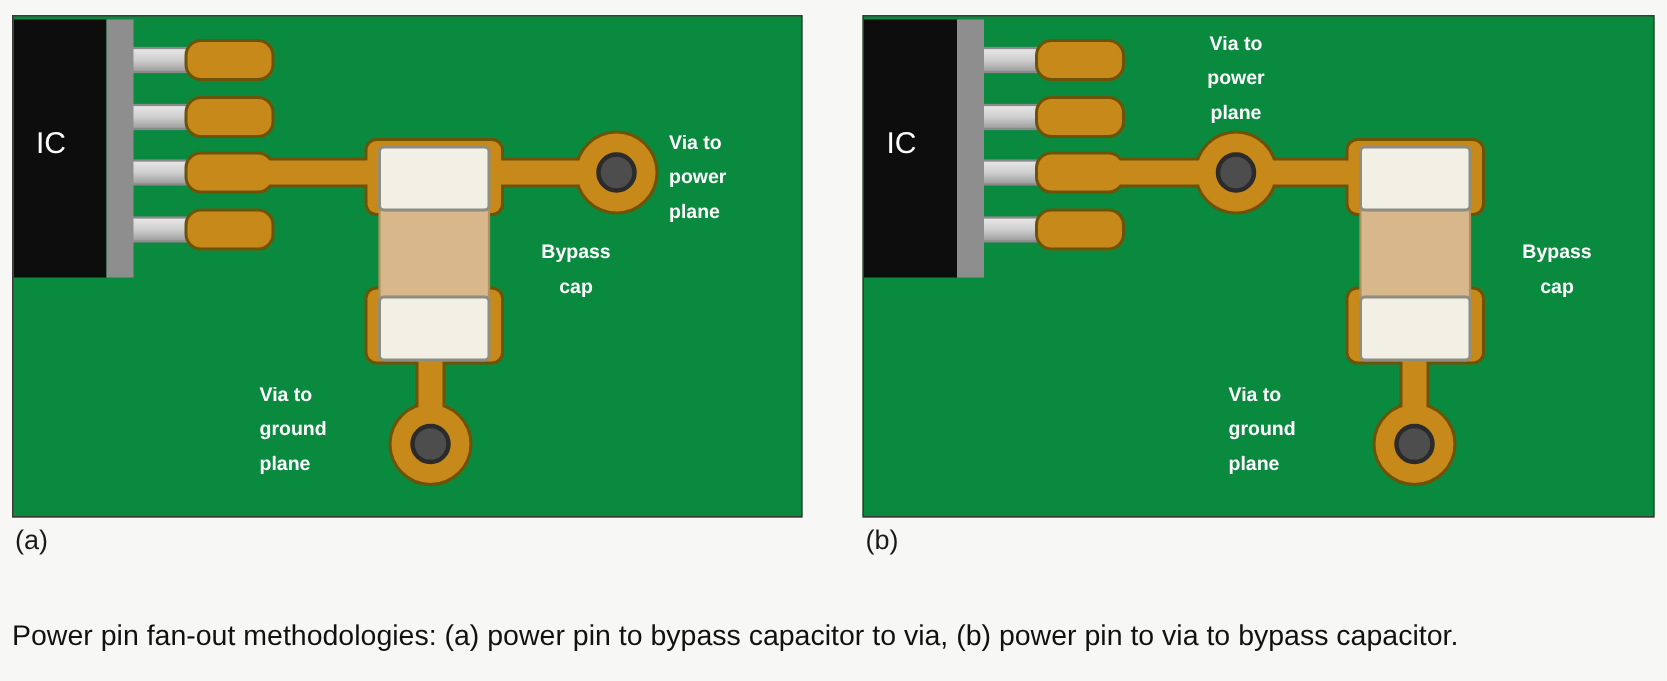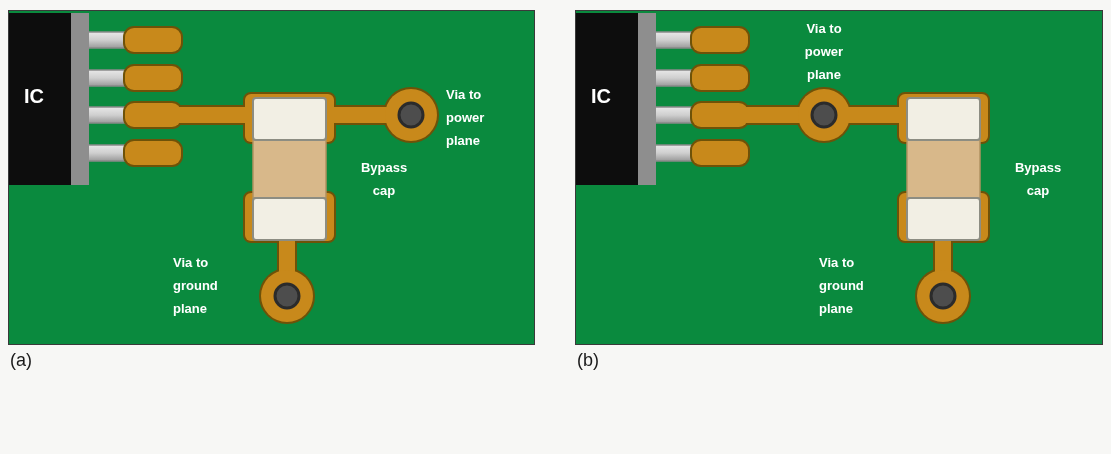--- a/index.html
+++ b/index.html
@@ -38,21 +38,21 @@
     font-size: 13px;
     line-height: 23px;
     white-space: pre-line;
   }
   .center { text-align: center; }
   .ic-text {
     position: absolute;
     left: 15px;
     top: 74px;
     color: var(--label, #ffffff);
-    font-weight: bold;
+    font-weight: normal;
     font-size: 20px;
   }
   .panel-letter {
     position: absolute;
     top: 350px;
     font-size: 18px;
     color: #1a1a1a;
   }
   .letter-a { left: 10px; }
   .letter-b { left: 577px; }
@@ -172,13 +172,14 @@
 power
 plane</div>
     <div class="board-label center" style="left:418px; top:145px; width:88px;">Bypass
 cap</div>
     <div class="board-label" style="left:243px; top:240px;">Via to
 ground
 plane</div>
   </div>
   <div class="panel-letter letter-b">(b)</div>
 
+  <div class="caption">Power pin fan-out methodologies: (a) power pin to bypass capacitor to via, (b) power pin to via to bypass capacitor.</div>
 </div>
 
 </body></html>

